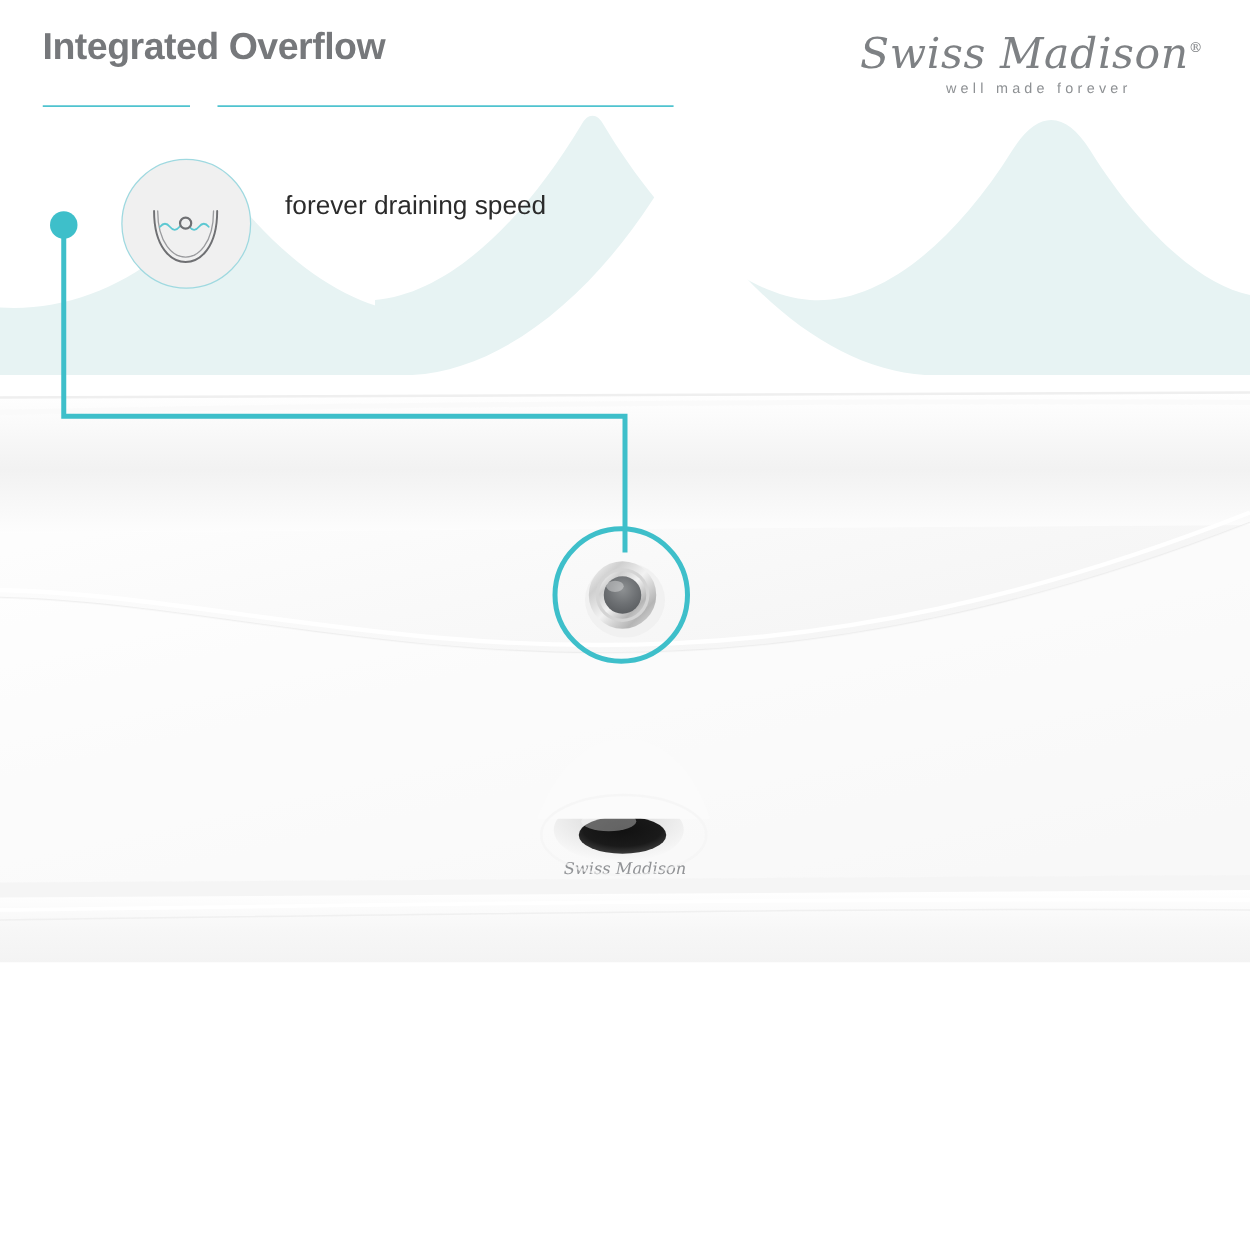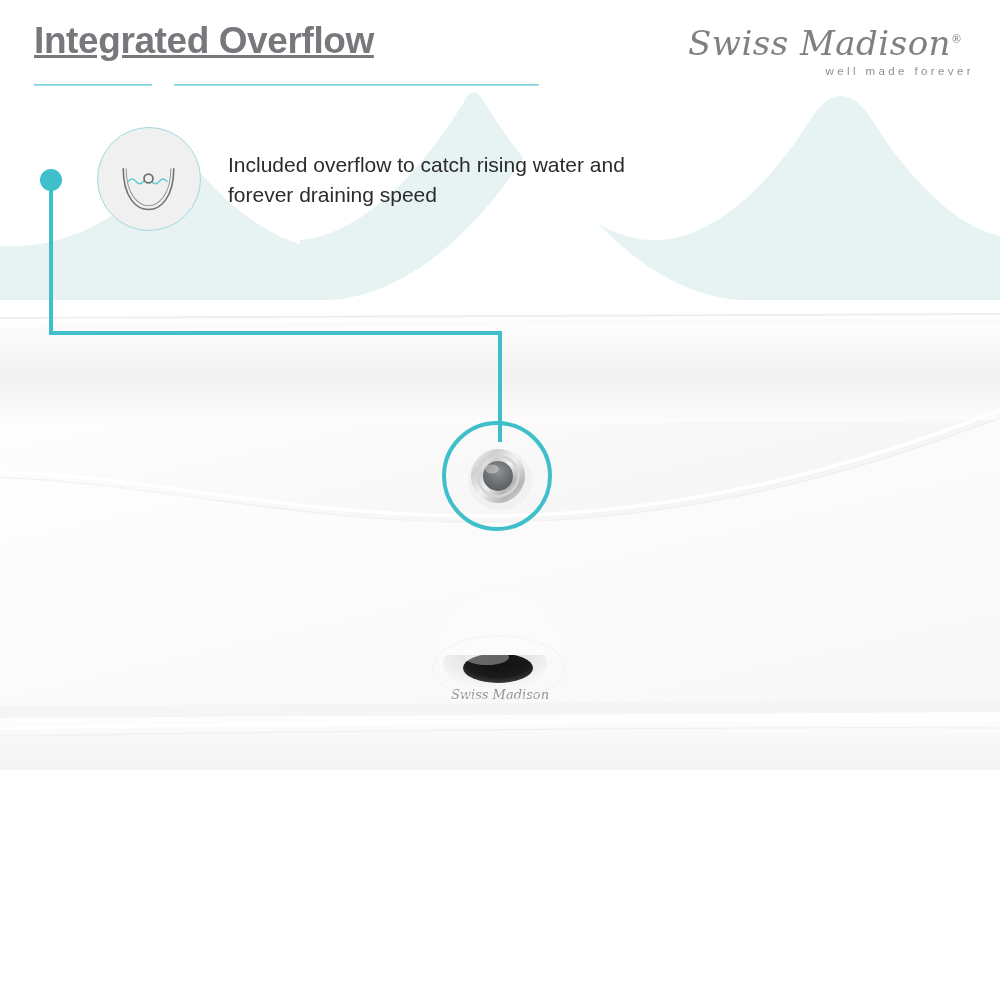--- a/index.html
+++ b/index.html
@@ -12,47 +12,46 @@
   }
 
   #stage { position:absolute; inset:0; width:1000px; height:1000px; background:#fff; }
 
   
   .bg-waves { position:absolute; left:0; top:0; width:1000px; height:1000px; z-index:1; pointer-events:none; }
 
   
   .title-block { position:absolute; left:34px; top:22px; z-index:6; }
   .title-text {
-    font-size:37px;
+    font-size:30px;
     font-weight:bold;
     color:#76787b;
     letter-spacing:-0.4px;
     line-height:1.05;
     white-space:nowrap;
-    text-decoration:underline;
   }
   .title-rule { position:absolute; left:34px; top:84px; width:505px; height:2px; z-index:5; }
 
   
   .brand { position:absolute; right:22px; top:26px; width:290px; height:60px; z-index:6; }
   .brand-word {
     font-family:"DejaVu Serif", serif;
     font-style:italic;
     font-size:34px;
     color:#7e8184;
     letter-spacing:0.5px;
     white-space:nowrap;
     line-height:1;
   }
   .brand-reg { font-size:11px; vertical-align:super; font-style:normal; }
   .brand-tag {
     font-size:11.5px;
     color:#8d9093;
     letter-spacing:3.4px;
-    text-align:right;
+    text-align:center;
     margin-top:5px;
     white-space:nowrap;
     padding-right:4px;
   }
 
   
   .callout-icon {
     position:absolute; left:97px; top:127px;
     width:104px; height:104px;
     border-radius:50%;
@@ -132,21 +131,20 @@
       <path d="M26,42 C26,72 40,84 52,84 C64,84 78,72 78,42" fill="none" stroke="#6f7073" stroke-width="1.6" stroke-linecap="round"></path>
       <path d="M29,42 C29,69 42,80 52,80 C62,80 75,69 75,42" fill="none" stroke="#9a9b9e" stroke-width="1.1" stroke-linecap="round"></path>
 
       <path d="M31,55 q4,-5 8,0 q4,5 8,0 q4,-5 8,0 q4,5 8,0 q4,-5 8,0" fill="none" stroke="#5cc8d2" stroke-width="1.5" stroke-linecap="round"></path>
 
       <circle cx="52" cy="52" r="4.6" fill="#f0f0f0" stroke="#6f7073" stroke-width="1.8"></circle>
     </svg>
   </div>
 
   <div class="callout-text">
-    <div>Included overflow to catch rising water and</div>
     <div>forever draining speed</div>
   </div>
 
   <div class="product">
     <svg class="sink-svg" viewBox="0 0 1000 470" width="1000" height="470">
       <defs>
         <linearGradient id="rimG" x1="0" y1="0" x2="0" y2="1">
           <stop offset="0%" stop-color="#ffffff"></stop>
           <stop offset="18%" stop-color="#fbfbfb"></stop>
           <stop offset="55%" stop-color="#f2f2f2"></stop>

